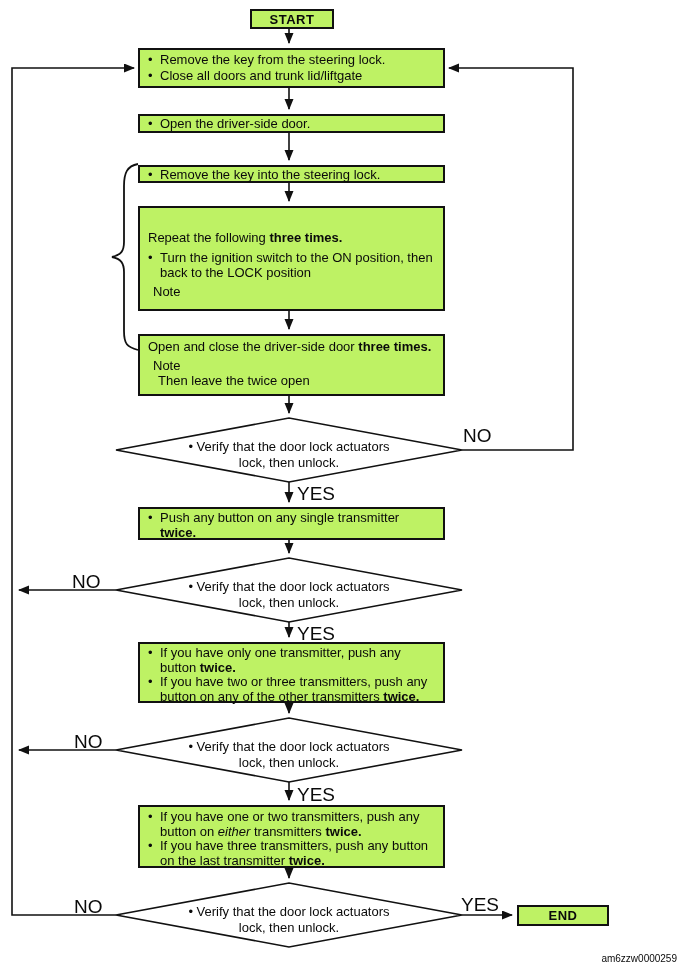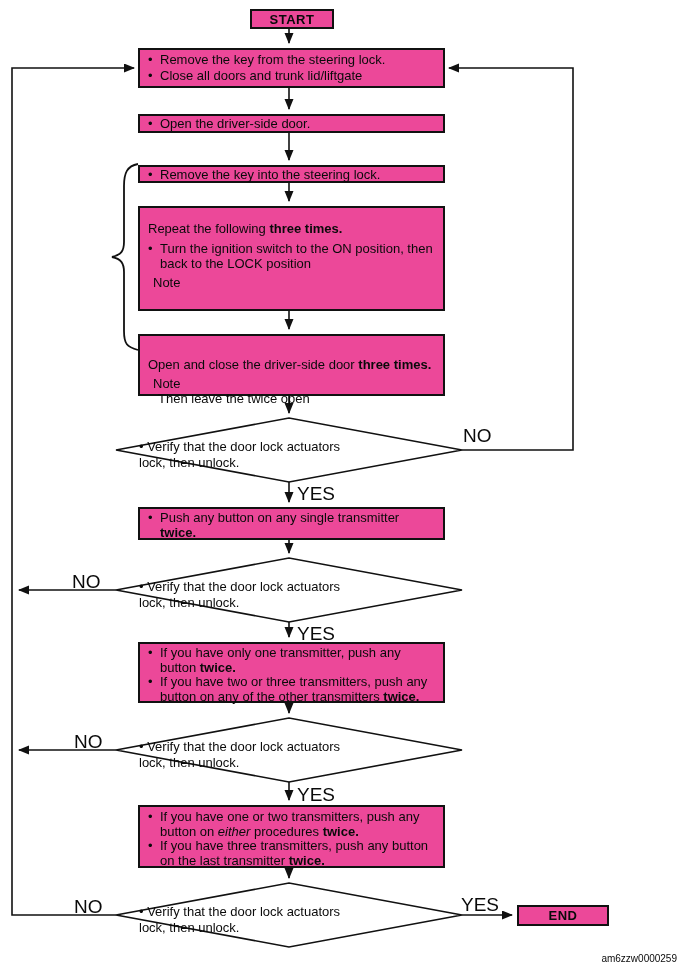--- a/index.html
+++ b/index.html
@@ -2,30 +2,30 @@
 <html><head>
 <meta charset="utf-8">
 <style>
   html,body{margin:0;padding:0;background:#fff;}
   .canvas{
     position:relative;width:694px;height:978px;background:#ffffff;
     font-family:"Liberation Sans", sans-serif;font-size:13px;color:#0a0a0a;
     overflow:hidden;
   }
   svg.lines{position:absolute;left:0;top:0;z-index:1;}
-  .node{position:absolute;background:#ec4899;border:2px solid #111;box-sizing:border-box;z-index:2;line-height:15px;}
+  .node{position:absolute;background:#bef264;border:2px solid #111;box-sizing:border-box;z-index:2;line-height:15px;}
   .terminal{text-align:center;font-weight:bold;letter-spacing:0.5px;padding-top:1px;font-size:13px;}
   .proc{padding:2px 5px 2px 8px;}
   .bullet-item{display:flex;}
   .bullet-item .marker{flex:0 0 12px;width:12px;}
   .bullet-item .bt{flex:1 1 auto;}
   .note-label{margin:4px 0 0 5px;}
   .note-text{margin-left:17px;}
   .title-line{margin-bottom:5px;}
-  .decision-text{position:absolute;z-index:2;width:300px;text-align:left;line-height:15.5px;}
+  .decision-text{position:absolute;z-index:2;width:300px;text-align:center;line-height:15.5px;}
   .edge-label{position:absolute;z-index:2;font-size:19px;}
   .side-note{position:absolute;left:28px;top:238px;line-height:17px;z-index:2;}
   .side-note .bold{font-weight:bold;}
   .watermark{position:absolute;right:17px;top:953px;font-size:10px;z-index:2;}
   b{font-weight:bold;}
   i{font-style:italic;margin-top:8px;}
 </style>
 </head>
 <body>
 
@@ -92,32 +92,32 @@
     </div>
   </div>
 
   <div class="node proc" style="left:138px;top:165px;width:307px;height:18px;padding-top:0;">
     <div class="bullet-item">
       <span class="marker">•</span>
       <span class="bt">Remove the key into the steering lock.</span>
     </div>
   </div>
 
-  <div class="node proc" style="left:138px;top:206px;width:307px;height:105px;padding-top:13px;">
+  <div class="node proc" style="left:138px;top:206px;width:307px;height:105px;padding-top:22px;">
     <div class="title-line">
       <span>Repeat the following </span><b>three times.</b>
     </div>
     <div class="bullet-item">
       <span class="marker">•</span>
       <span class="bt">Turn the ignition switch to the ON position, then back to the LOCK position</span>
     </div>
     <div class="note-label">Note</div>
   </div>
 
-  <div class="node proc" style="left:138px;top:334px;width:307px;height:62px;padding-top:21px;">
+  <div class="node proc" style="left:138px;top:334px;width:307px;height:62px;padding-top:3px;">
     <div>
       <span>Open and close the driver-side door </span><b>three times.</b>
     </div>
     <div class="note-label">Note</div>
     <div class="note-text" style="margin-left:10px;">Then leave the twice open</div>
   </div>
 
   <div class="node proc" style="left:138px;top:507px;width:307px;height:33px;padding-top:1px;">
     <div class="bullet-item">
       <span class="marker">•</span>
@@ -132,21 +132,21 @@
     </div>
     <div class="bullet-item">
       <span class="marker">•</span>
       <span class="bt"><span>If you have two or three transmitters, push any button on any of the other transmitters </span><b>twice.</b></span>
     </div>
   </div>
 
   <div class="node proc" style="left:138px;top:805px;width:307px;height:63px;line-height:14.5px;padding-top:3px;">
     <div class="bullet-item">
       <span class="marker">•</span>
-      <span class="bt"><span>If you have one or two transmitters, push any button on </span><i>either</i><span> procedures </span><b>twice.</b></span>
+      <span class="bt"><span>If you have one or two transmitters, push any button on </span><i>either</i><span> transmitters </span><b>twice.</b></span>
     </div>
     <div class="bullet-item">
       <span class="marker">•</span>
       <span class="bt"><span>If you have three transmitters, push any button on the last transmitter </span><b>twice.</b></span>
     </div>
   </div>
 
   <div class="decision-text" style="left:139px;top:439px;">
     <div>• Verify that the door lock actuators</div>
     <div>lock, then unlock.</div>

